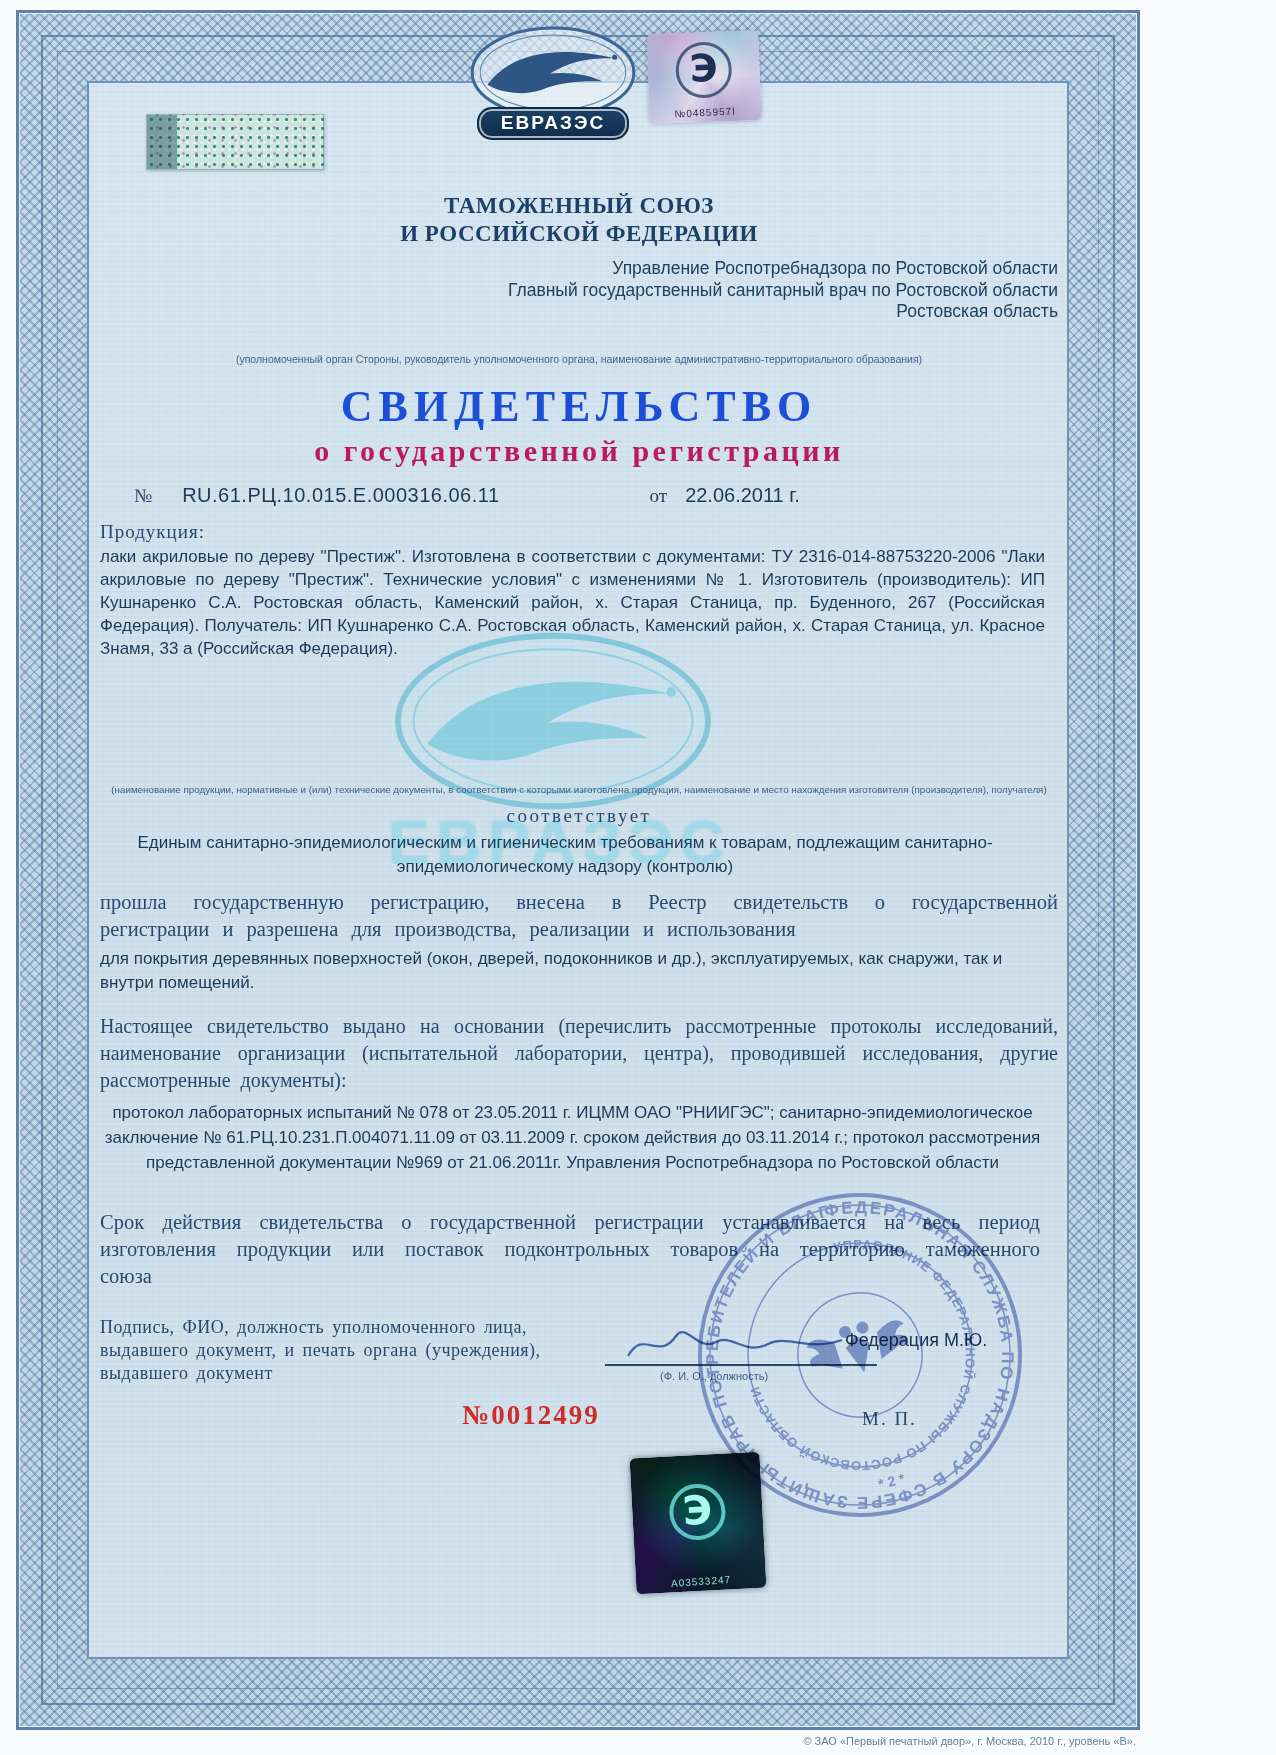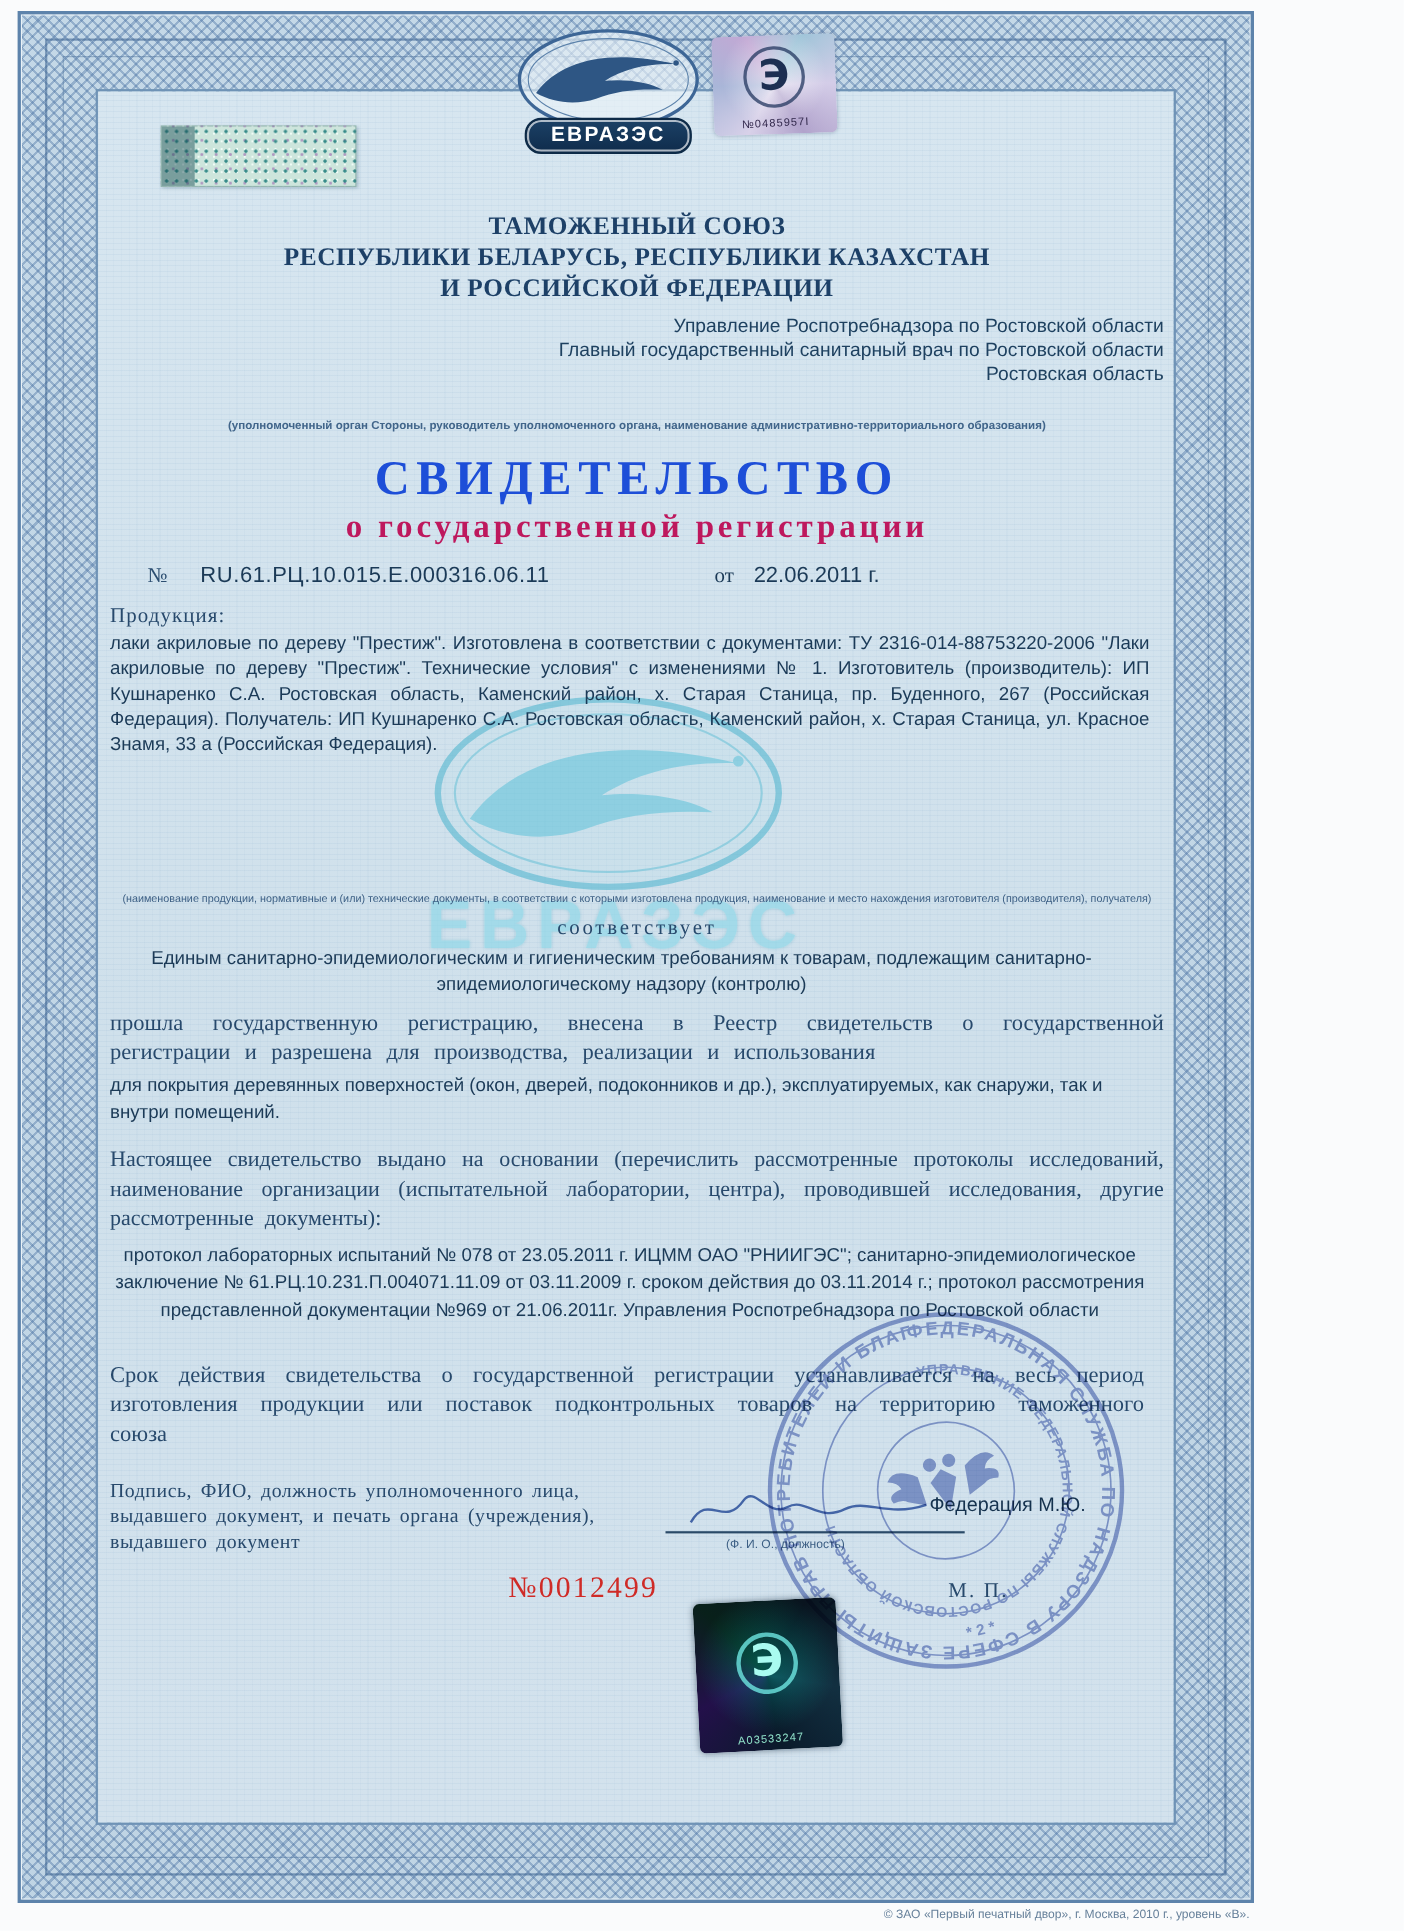--- a/index.html
+++ b/index.html
@@ -109,21 +109,21 @@
     margin-top:-8px; text-align:center;
     font-family:"Liberation Sans",sans-serif; font-weight:bold;
     font-size:62px; letter-spacing:7px; color:#86d7e8;
     text-shadow:0 0 3px rgba(40,150,180,.55), 0 0 1px #ffffff;
   }
 
   
   .content { position:absolute; left:100px; top:192px; width:958px; }
   .hdr { text-align:center; font-weight:bold; font-size:23px; line-height:28px; color:#1d4067; letter-spacing:.5px; }
   .authority { margin-top:10px; text-align:right; font-family:"Liberation Sans",sans-serif; font-size:17.5px; line-height:21.5px; color:#1e4160; }
-  .form-note { margin-top:30px; text-align:center; font-family:"Liberation Sans",sans-serif; font-size:10.5px; color:#41658a;font-weight:bold; }
+  .form-note { margin-top:30px; text-align:center; font-family:"Liberation Sans",sans-serif; font-size:10.5px; color:#41658a; }
   .doc-title { margin-top:16px; text-align:center; font-size:44px; font-weight:bold; letter-spacing:6px; color:#1d4ed8; }
   .doc-subtitle { margin-top:2px; text-align:center; font-size:30px; font-weight:bold; letter-spacing:3.5px; color:#be185d; }
   .reg-row { margin-top:16px; display:flex; align-items:baseline; padding-left:34px; color:#1b3a57; }
   .reg-no-label { font-size:19px; color:#2b4d70; }
   .reg-number { margin-left:30px; font-family:"Liberation Sans",sans-serif; font-size:20px; letter-spacing:.5px; }
   .reg-date-label { margin-left:150px; font-size:19px; }
   .reg-date { margin-left:18px; font-family:"Liberation Sans",sans-serif; font-size:20px; }
   .product-label { margin-top:14px; font-size:19px; letter-spacing:1px; }
   .sans-text { font-family:"Liberation Sans",sans-serif; font-size:17px; line-height:23px; text-align:justify; color:#1b3a57; }
   .product-text { margin-top:2px; width:945px; }
@@ -135,21 +135,21 @@
   .basis-intro { margin-top:18px; font-size:20px; line-height:27px; text-align:justify; word-spacing:5px; }
   .basis-text { margin-top:6px; width:945px; line-height:25px; text-align:center; }
   .validity { margin-top:34px; width:940px; font-size:20.5px; line-height:27px; text-align:justify; word-spacing:8px; }
 
   .sig-block { margin-top:26px; position:relative; height:150px; }
   .sig-label { position:absolute; left:0; top:0; width:480px; font-size:18px; line-height:23px; letter-spacing:.5px; word-spacing:3px; }
   .sig-name { position:absolute; left:745px; top:14px; font-family:"Liberation Sans",sans-serif; font-size:18px; color:#15324e; }
   .sig-line { position:absolute; left:505px; top:48px; width:272px; border-bottom:2px solid #2a4a68; }
   .sig-scribble { position:absolute; left:520px; top:6px; width:230px; height:48px; }
   .fio-note { position:absolute; left:560px; top:54px; font-family:"Liberation Sans",sans-serif; font-size:11px; color:#3c5f84; }
-  .serial { position:absolute; left:362px; top:84px; font-size:27px; font-weight:normal; letter-spacing:2px; color:#cf2b27; }
+  .serial { position:absolute; left:362px; top:84px; font-size:27px; font-weight:bold; letter-spacing:2px; color:#cf2b27; }
   .mp { position:absolute; left:762px; top:92px; font-size:19px; letter-spacing:2px; }
 
   
   .stamp {
     position:absolute; left:690px; top:1185px; width:340px; height:340px;
     transform:rotate(-14deg); opacity:.58; mix-blend-mode:multiply;
   }
   .stamp text { font-family:"Liberation Sans",sans-serif; font-weight:bold; fill:#4a63b4; }
 
   .footer {
@@ -173,21 +173,20 @@
       <ellipse cx="85" cy="48" rx="80" ry="44" fill="rgba(150,215,230,.18)" stroke="#53b7d0" stroke-width="3"></ellipse>
       <ellipse cx="85" cy="48" rx="72" ry="37" fill="none" stroke="#6cc3d8" stroke-width="1"></ellipse>
       <path d="M20,60 C42,30 86,20 146,34 C118,33 98,39 82,49 C100,47 122,50 134,57 C112,56 92,58 74,65 C56,71 36,69 20,60 Z" fill="#62c4da"></path>
       <circle cx="146" cy="33" r="2.5" fill="#62c4da"></circle>
     </svg>
     <div class="watermark-label">ЕВРАЗЭС</div>
   </div>
 
   <div class="content">
     <div class="hdr">ТАМОЖЕННЫЙ СОЮЗ</div>
-    <div class="hdr">РЕСПУБЛИКИ БЕЛАРУСЬ, РЕСПУБЛИКИ КАЗАХСТАН</div>
     <div class="hdr">И РОССИЙСКОЙ ФЕДЕРАЦИИ</div>
 
     <div class="authority">
       <div>Управление Роспотребнадзора по Ростовской области</div>
       <div>Главный государственный санитарный врач по Ростовской области</div>
       <div>Ростовская область</div>
     </div>
 
     <div class="form-note">(уполномоченный орган Стороны, руководитель уполномоченного органа, наименование административно-территориального образования)</div>
 

